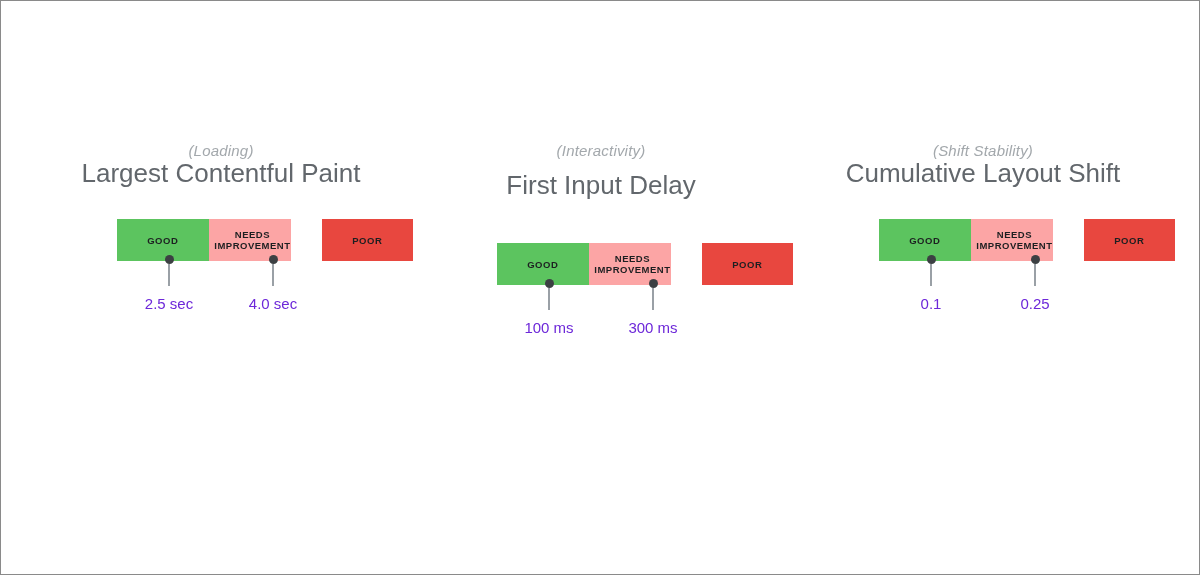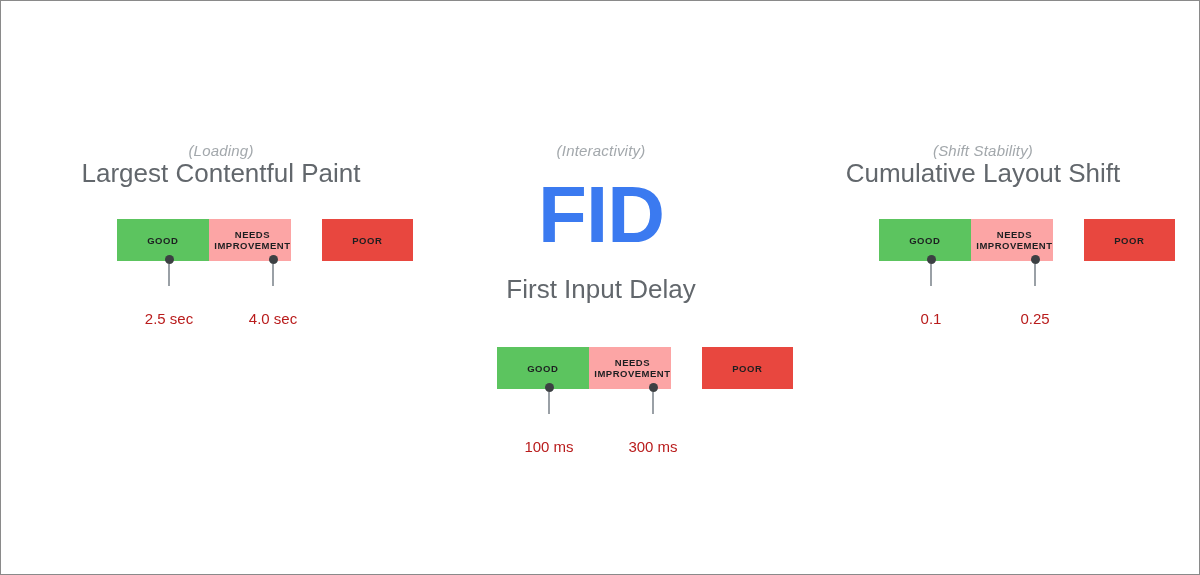--- a/index.html
+++ b/index.html
@@ -119,24 +119,24 @@
     background: #3c4043;
     flex: none;
   }
   .pin-stem {
     width: 2px;
     height: 22px;
     background: #9aa0a6;
     flex: none;
   }
   .pin-label {
-    margin-top: 24px;
+    margin-top: 9px;
     font-family: "Liberation Sans", sans-serif;
     font-size: 15px;
-    color: #b91c1c;
+    color: #6d28d9;
     line-height: 18px;
     white-space: nowrap;
   }
   .pin-a { left: 96px; }
   .pin-b { left: 200px; }
 </style>
 </head>
 <body>
 
 <div class="canvas">
@@ -166,21 +166,20 @@
         <div class="pin pin-b">
           <div class="pin-head"></div>
           <div class="pin-stem"></div>
           <div class="pin-label">4.0 sec</div>
         </div>
       </div>
     </div>
 
     <div class="metric metric-1">
       <div class="category">(Interactivity)</div>
-      <div class="acronym">FID</div>
       <div class="fullname">First Input Delay</div>
       <div class="bar-block">
         <div class="bar">
           <div class="seg seg-good">
               <span class="seg-label">GOOD</span>
             </div>
           <div class="seg seg-needs">
               <span class="seg-label">NEEDS
 IMPROVEMENT</span>
             </div>

